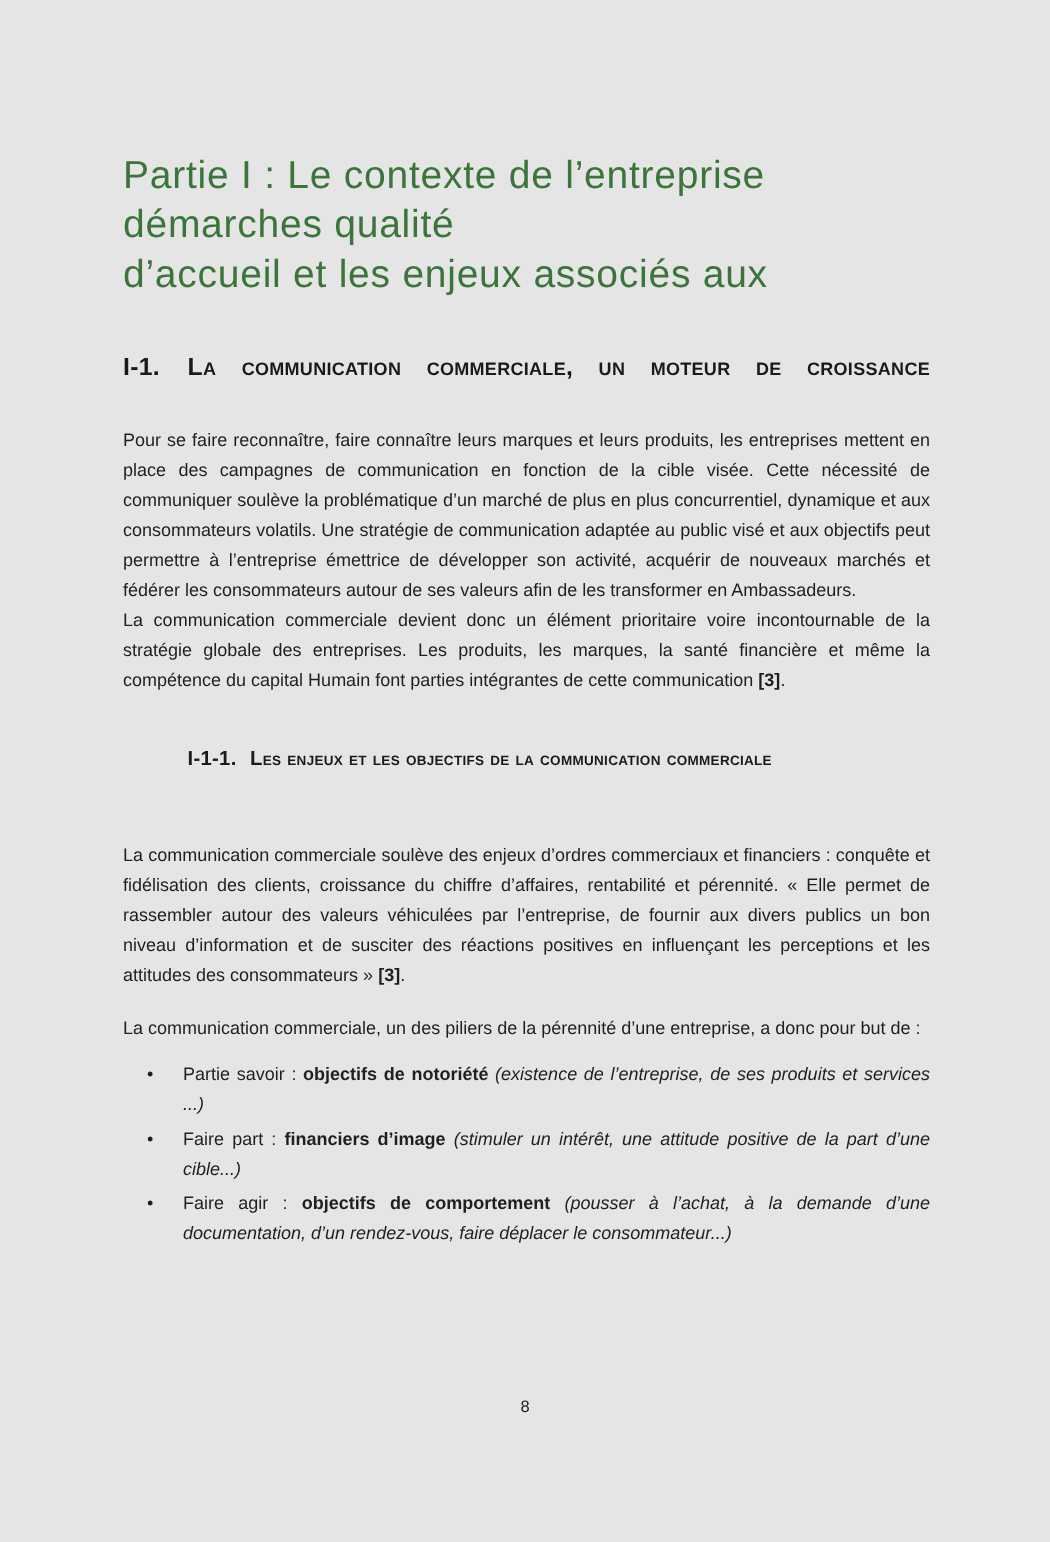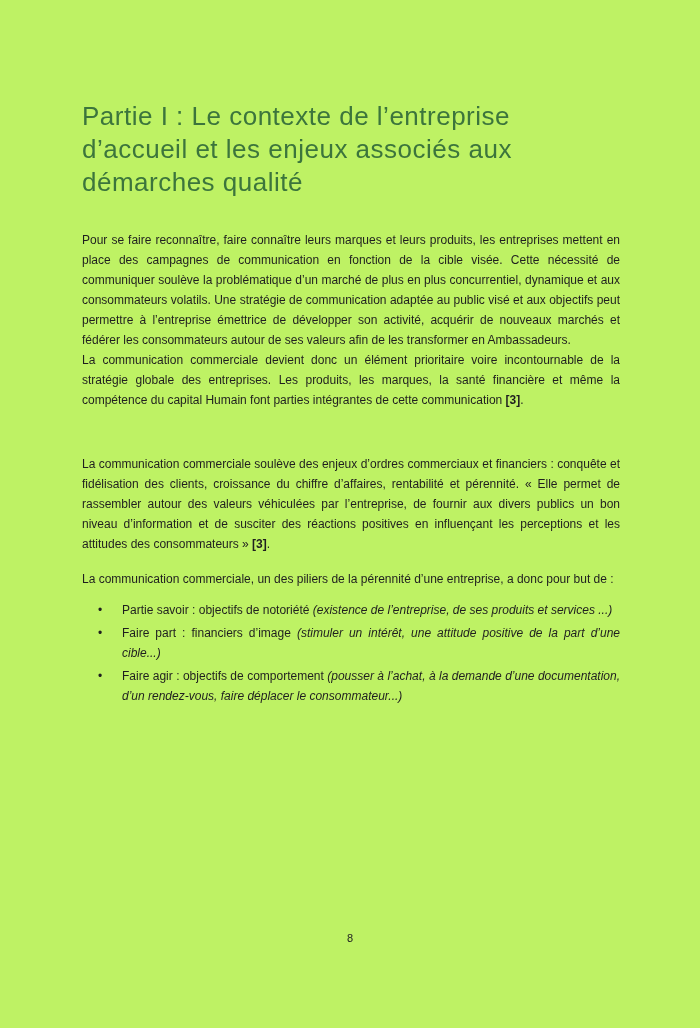--- a/index.html
+++ b/index.html
@@ -5,21 +5,21 @@
   :root{
     --title-green:#3c753c;
     --body-text:#1f1f1f;
   }
   *{margin:0;padding:0;box-sizing:border-box;}
   html,body{background:#ffffff;}
   body{font-family:"Liberation Sans",sans-serif;color:var(--body-text);}
   .page{
     position:relative;
     width:700px;height:1028px;
-    background:#bef264;
+    background:#e5e5e5;
     overflow:hidden;
   }
   .content{
     position:absolute;
     left:82px;top:0;
     width:538px;
   }
   
   .doc-title{
     margin-top:100px;
@@ -48,21 +48,21 @@
   .h1 .h1-num{
     display:inline-block;
     width:43px;
     font-variant:normal;
   }
   .h1 .h1-row2{
     display:block;
     padding-left:43px;
   }
   
-  .body-block{margin-top:9px;}
+  .body-block{margin-top:22px;}
   p.body{
     font-size:12px;
     line-height:20px;
     text-align:justify;
     color:var(--body-text);
   }
   .ref{font-weight:700;}
   
   .h2{
     margin-top:33px;
@@ -88,52 +88,56 @@
     font-size:12px;
     line-height:20px;
     text-align:justify;
     margin-bottom:3px;
   }
   ul.bullets .bullet-marker{
     position:absolute;
     left:16px;top:0;
     font-size:12px;
   }
-  .b-bold{font-weight:400;}
+  .b-bold{font-weight:700;}
   .b-italic{font-style:italic;}
   
   .page-number{
     position:absolute;
     left:0;right:0;
     top:932px;
     text-align:center;
     font-size:11px;
     color:#222222;
   }
 </style>
 </head>
 <body>
 
 <div class="page">
   <div class="content">
 
     <h1 class="doc-title">
       <span class="line">Partie I : Le contexte de l’entreprise</span>
+      <span class="line">démarches qualité</span>
       <span class="line">d’accueil et les enjeux associés aux</span>
-      <span class="line">démarches qualité</span>
     </h1>
 
     <h2 class="h1">
+      <span class="h1-row1"><span class="h1-num">I-1.</span><span>La communication commerciale, un moteur de croissance</span></span>
     </h2>
 
     <div class="body-block">
       <p class="body">Pour se faire reconnaître, faire connaître leurs marques et leurs produits, les entreprises mettent en place des campagnes de communication en fonction de la cible visée. Cette nécessité de communiquer soulève la problématique d’un marché de plus en plus concurrentiel, dynamique et aux consommateurs volatils. Une stratégie de communication adaptée au public visé et aux objectifs peut permettre à l’entreprise émettrice de développer son activité, acquérir de nouveaux marchés et fédérer les consommateurs autour de ses valeurs afin de les transformer en Ambassadeurs.</p>
       <p class="body"><span>La communication commerciale devient donc un élément prioritaire voire incontournable de la stratégie globale des entreprises. Les produits, les marques, la santé financière et même la compétence du capital Humain font parties intégrantes de cette communication </span><span class="ref">[3]</span><span>.</span></p>
     </div>
 
+    <h3 class="h2">
+      <span class="h2-num">I-1-1.</span><span>Les enjeux et les objectifs de la communication commerciale</span>
+    </h3>
 
     <p class="body p3"><span>La communication commerciale soulève des enjeux d’ordres commerciaux et financiers : conquête et fidélisation des clients, croissance du chiffre d’affaires, rentabilité et pérennité. « Elle permet de rassembler autour des valeurs véhiculées par l’entreprise, de fournir aux divers publics un bon niveau d’information et de susciter des réactions positives en influençant les perceptions et les attitudes des consommateurs » </span><span class="ref">[3]</span><span>.</span></p>
 
     <p class="body p4">La communication commerciale, un des piliers de la pérennité d’une entreprise, a donc pour but de :</p>
 
     <ul class="bullets">
       <li>
         <span class="bullet-marker">•</span><span>Partie savoir : </span><span class="b-bold">objectifs de notoriété</span><span class="b-italic"> (existence de l’entreprise, de ses produits et services ...)</span>
       </li>
       <li>

